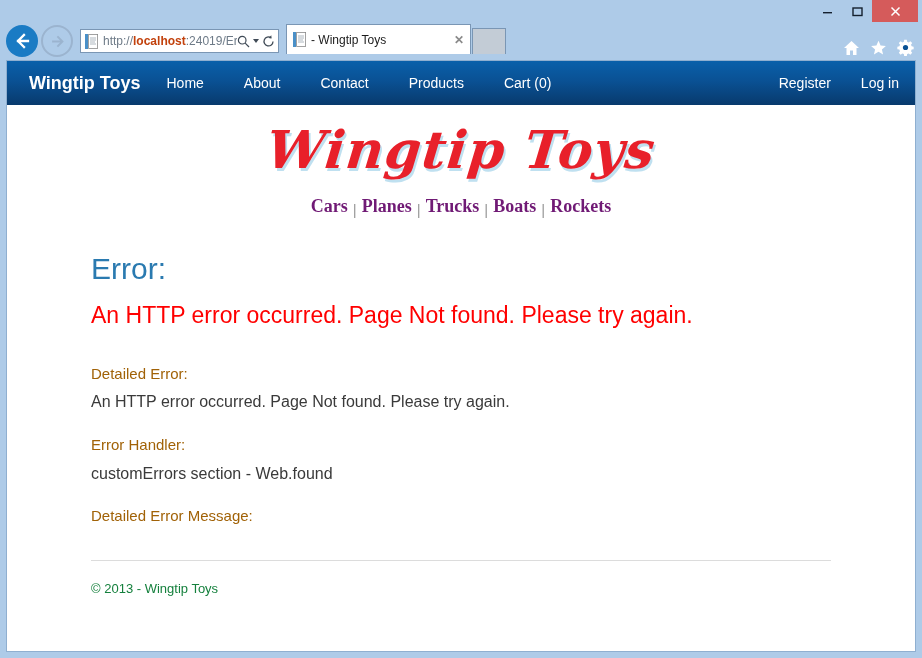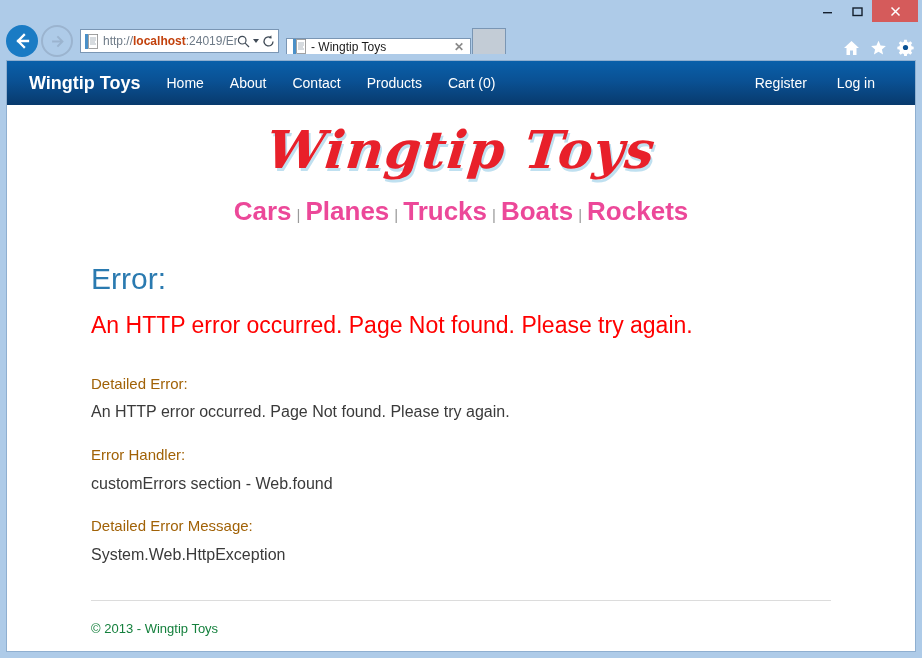--- a/index.html
+++ b/index.html
@@ -128,21 +128,21 @@
   
   .tabstrip {
     display: flex;
     align-items: flex-end;
     height: 38px;
     margin-left: 7px;
     flex: 0 0 auto;
   }
   .tab {
     width: 185px;
-    height: 16px;
+    height: 30px;
     background: #ffffff;
     border: 1px solid #7a96b4;
     border-bottom: none;
     box-sizing: border-box;
     display: flex;
     align-items: center;
     padding: 0 4px 0 6px;
     margin-bottom: 6px;
   }
   .tab-title {
@@ -206,30 +206,30 @@
   .brand {
     color: #ffffff;
     font-size: 18px;
     font-weight: bold;
     margin-right: 26px;
     white-space: nowrap;
   }
   .navlinks {
     display: flex;
     align-items: center;
-    gap: 26px;
+    gap: 40px;
   }
   .navlink {
     color: #ffffff;
     font-size: 14px;
     white-space: nowrap;
   }
   .navlinks-right {
     position: absolute;
-    right: 40px;
+    right: 16px;
     display: flex;
     align-items: flex-end;
     gap: 30px;
   }
 
   
   .page {
     padding: 0;
   }
   .logo-wrap {
@@ -247,24 +247,25 @@
     text-shadow: 2px 3px 0 #bfe0f0;
     transform: skewX(-6deg);
   }
   .categories {
     text-align: center;
     margin-top: 16px;
     font-size: 0;
   }
   .cat-link {
     display: inline-block;
-    font-size: 26px;
+    font-size: 18px;
     font-weight: bold;
-    color: #ec4899;
+    color: #701a75;
     vertical-align: middle;
+    font-family: Liberation Serif, serif;
   }
   .cat-sep {
     display: inline-block;
     font-size: 15px;
     color: #9a9a9a;
     vertical-align: middle;
     padding: 0 5px;
     position: relative;
     top: 3px;
   }
@@ -433,20 +434,19 @@
         <h1 class="err-heading">Error:</h1>
         <p class="err-message">An HTTP error occurred. Page Not found. Please try again.</p>
 
         <p class="section-label">Detailed Error:</p>
         <p class="section-value">An HTTP error occurred. Page Not found. Please try again.</p>
 
         <p class="section-label tight">Error Handler:</p>
         <p class="section-value">customErrors section - Web.found</p>
 
         <p class="section-label tight">Detailed Error Message:</p>
-        <p class="section-value">System.Web.HttpException</p>
 
         <hr class="footer-rule">
         <p class="copyright">© 2013 - Wingtip Toys</p>
       </div>
     </div>
   </div>
 </div>
 
 </body></html>

